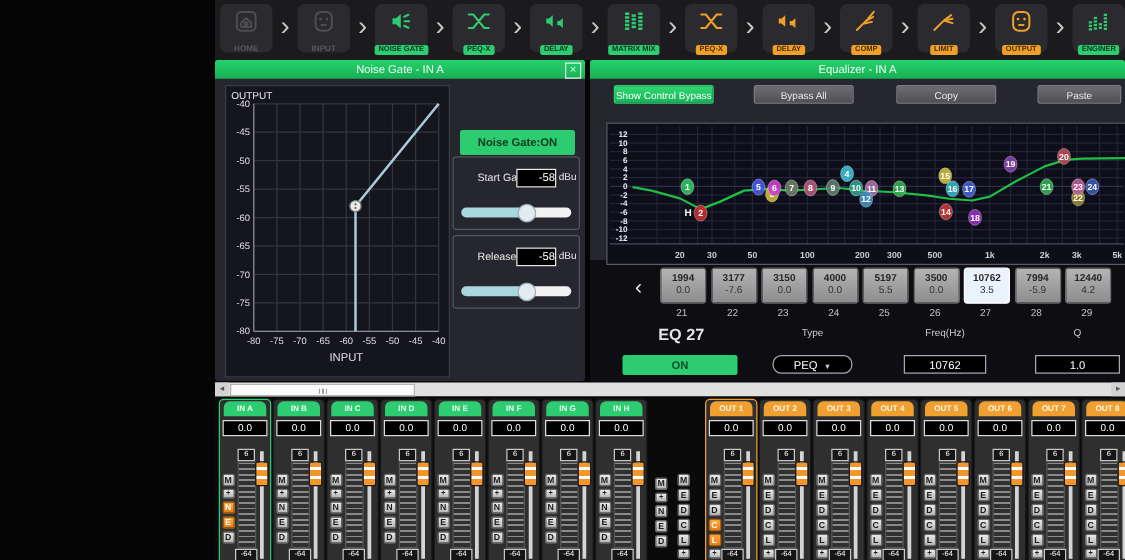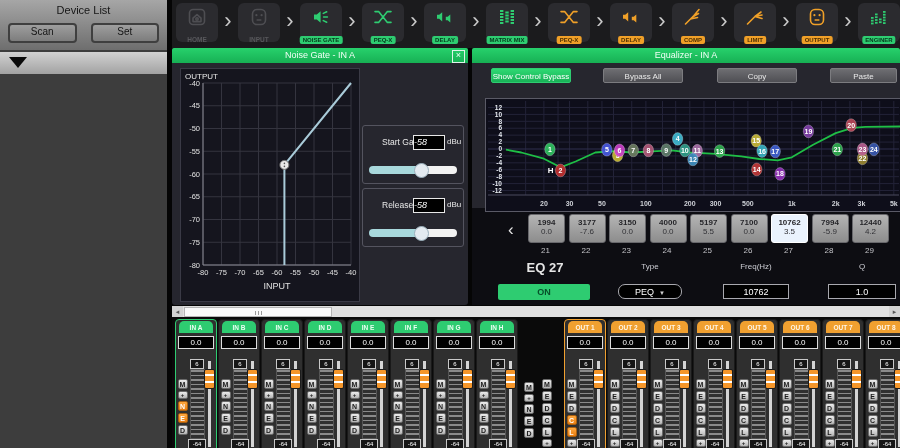--- a/index.html
+++ b/index.html
@@ -44,21 +44,21 @@
   .pclose::before{content:"×";}
 
   
   #ng{left:172px;top:48px;width:296px;height:257px;}
   #ng-graph{left:8px;top:20px;width:178px;height:232px;background:#15151e;border:1px solid #3a3a46;}
   #ng-on{left:196px;top:56px;width:92px;height:20px;background:#2ecc71;border-radius:2px;
          color:#053a1e;font-size:9px;font-weight:bold;text-align:center;line-height:20px;cursor:pointer;}
   .ng-group{left:190px;width:100px;height:57px;border:1px solid #54545f;border-radius:3px;}
   .ng-lab{position:absolute;left:5px;top:11px;font-size:8.5px;color:#e8e8e8;margin-left:14px;}
   .ng-box{position:absolute;left:50px;top:9px;width:30px;height:13px;background:#000;
-          border:1px solid #e8e8e8;color:#fff;font-size:9px;text-align:left;line-height:13px;font-style:italic;}
+          border:1px solid #e8e8e8;color:#fff;font-size:9px;text-align:right;line-height:13px;}
   .ng-unit{position:absolute;left:84px;top:11px;font-size:8px;color:#e8e8e8;}
   .ng-slider{position:absolute;left:6px;right:6px;top:40px;height:8px;border-radius:4px;}
   .ng-thumb{position:absolute;top:-3px;width:13px;height:13px;border-radius:50%;
             background:#e3eaf0;border:1px solid #9ab0bc;cursor:pointer;}
 
   
   #eq{left:472px;top:48px;width:428px;height:257px;}
   #eq-dark{left:0;top:160px;width:428px;height:97px;background:#0d0d12;}
   .eq-btn{position:absolute;top:20px;height:15px;border-radius:2px;font-size:8px;text-align:center;
           line-height:15px;cursor:pointer;background:linear-gradient(#6e6e72,#4f4f54);
@@ -122,32 +122,20 @@
            border-radius:2px;box-sizing:border-box;
            background:linear-gradient(180deg,#f5962a 0 22%,#fff 22% 34%,#f5962a 34% 62%,#fff 62% 74%,#f5962a 74% 100%);}
   .mcol{position:absolute;top:13px;width:16px;height:132px;display:flex;flex-direction:column;
         gap:2px;align-items:center;}
 </style>
 </head>
 <body>
 
 <div id="app">
 
-  <div id="sidebar" class="abs">
-    <div class="sb-top">
-      <div class="sb-title">Device List</div>
-      <div class="sb-btns">
-        <div class="sb-btn">Scan</div>
-        <div class="sb-btn">Set</div>
-      </div>
-    </div>
-    <div class="sb-row">
-      <div class="sb-tri"></div>
-    </div>
-  </div>
 
   <div id="toolbar" class="abs">
       <div class="tb-tile idle">
         <svg width="20" height="20" viewBox="0 0 20 20" fill="none" stroke="currentColor" stroke-width="1.6" stroke-linecap="round" stroke-linejoin="round">
           <rect x="2.5" y="2.5" width="15" height="15" rx="3.5"></rect>
           <path d="M6 11.2 L10 7.6 L14 11.2 V14.6 H6 Z"></path>
           <circle cx="10" cy="12" r="1.2"></circle>
         </svg>
         <div class="tb-badge">HOME</div>
       </div>
@@ -313,20 +301,21 @@
           <text x="114.5" y="206" fill="#e0e0e0" font-size="7.5" text-anchor="middle" font-family="Liberation Sans, sans-serif">-55</text>
           <text x="133" y="206" fill="#e0e0e0" font-size="7.5" text-anchor="middle" font-family="Liberation Sans, sans-serif">-50</text>
           <text x="151.5" y="206" fill="#e0e0e0" font-size="7.5" text-anchor="middle" font-family="Liberation Sans, sans-serif">-45</text>
           <text x="170" y="206" fill="#e0e0e0" font-size="7.5" text-anchor="middle" font-family="Liberation Sans, sans-serif">-40</text>
           <text x="96" y="220" fill="#e0e0e0" font-size="9" text-anchor="middle" font-family="Liberation Sans, sans-serif">INPUT</text>
           <polyline points="103.4,196 103.4,95.9 170,14" fill="none" stroke="#a9cbd9" stroke-width="2"></polyline>
           <circle cx="103.4" cy="95.9" r="4.5" fill="#e9e9e9" stroke="#777" stroke-width="1"></circle>
           <circle cx="103.4" cy="94.4" r="0.8" fill="#555"></circle>
           <circle cx="103.4" cy="97.4" r="0.8" fill="#555"></circle>
         </svg></div>
+    <div id="ng-on" class="abs">Noise Gate:ON</div>
 
     <div class="abs ng-group" style="top:77px">
       <div class="ng-lab">Start Gate</div>
       <div class="ng-box">-58</div>
       <div class="ng-unit">dBu</div>
       <div class="ng-slider" id="ng-sl0" style="background: linear-gradient(90deg, rgb(168, 216, 220) 0px, rgb(168, 216, 220) 58%, rgb(242, 242, 242) 58%, rgb(242, 242, 242) 100%);">
         <div class="ng-thumb" style="left: calc(58% - 6px);"></div>
       </div>
     </div>
     <div class="abs ng-group" style="top:140px">
@@ -487,21 +476,21 @@
           <div class="bf">4000</div>
           <div class="bg2">0.0</div>
         </div>
         <div class="band-num abs" style="left: 177.5px;">24</div>
         <div class="band abs" style="left: 218px;">
           <div class="bf">5197</div>
           <div class="bg2">5.5</div>
         </div>
         <div class="band-num abs" style="left: 218px;">25</div>
         <div class="band abs" style="left: 258.5px;">
-          <div class="bf">7100</div>
+          <div class="bf">3500</div>
           <div class="bg2">0.0</div>
         </div>
         <div class="band-num abs" style="left: 258.5px;">26</div>
         <div class="band sel abs" style="left: 299px;">
           <div class="bf">10762</div>
           <div class="bg2">3.5</div>
         </div>
         <div class="band-num abs" style="left: 299px;">27</div>
         <div class="band abs" style="left: 339.5px;">
           <div class="bf">7994</div>

